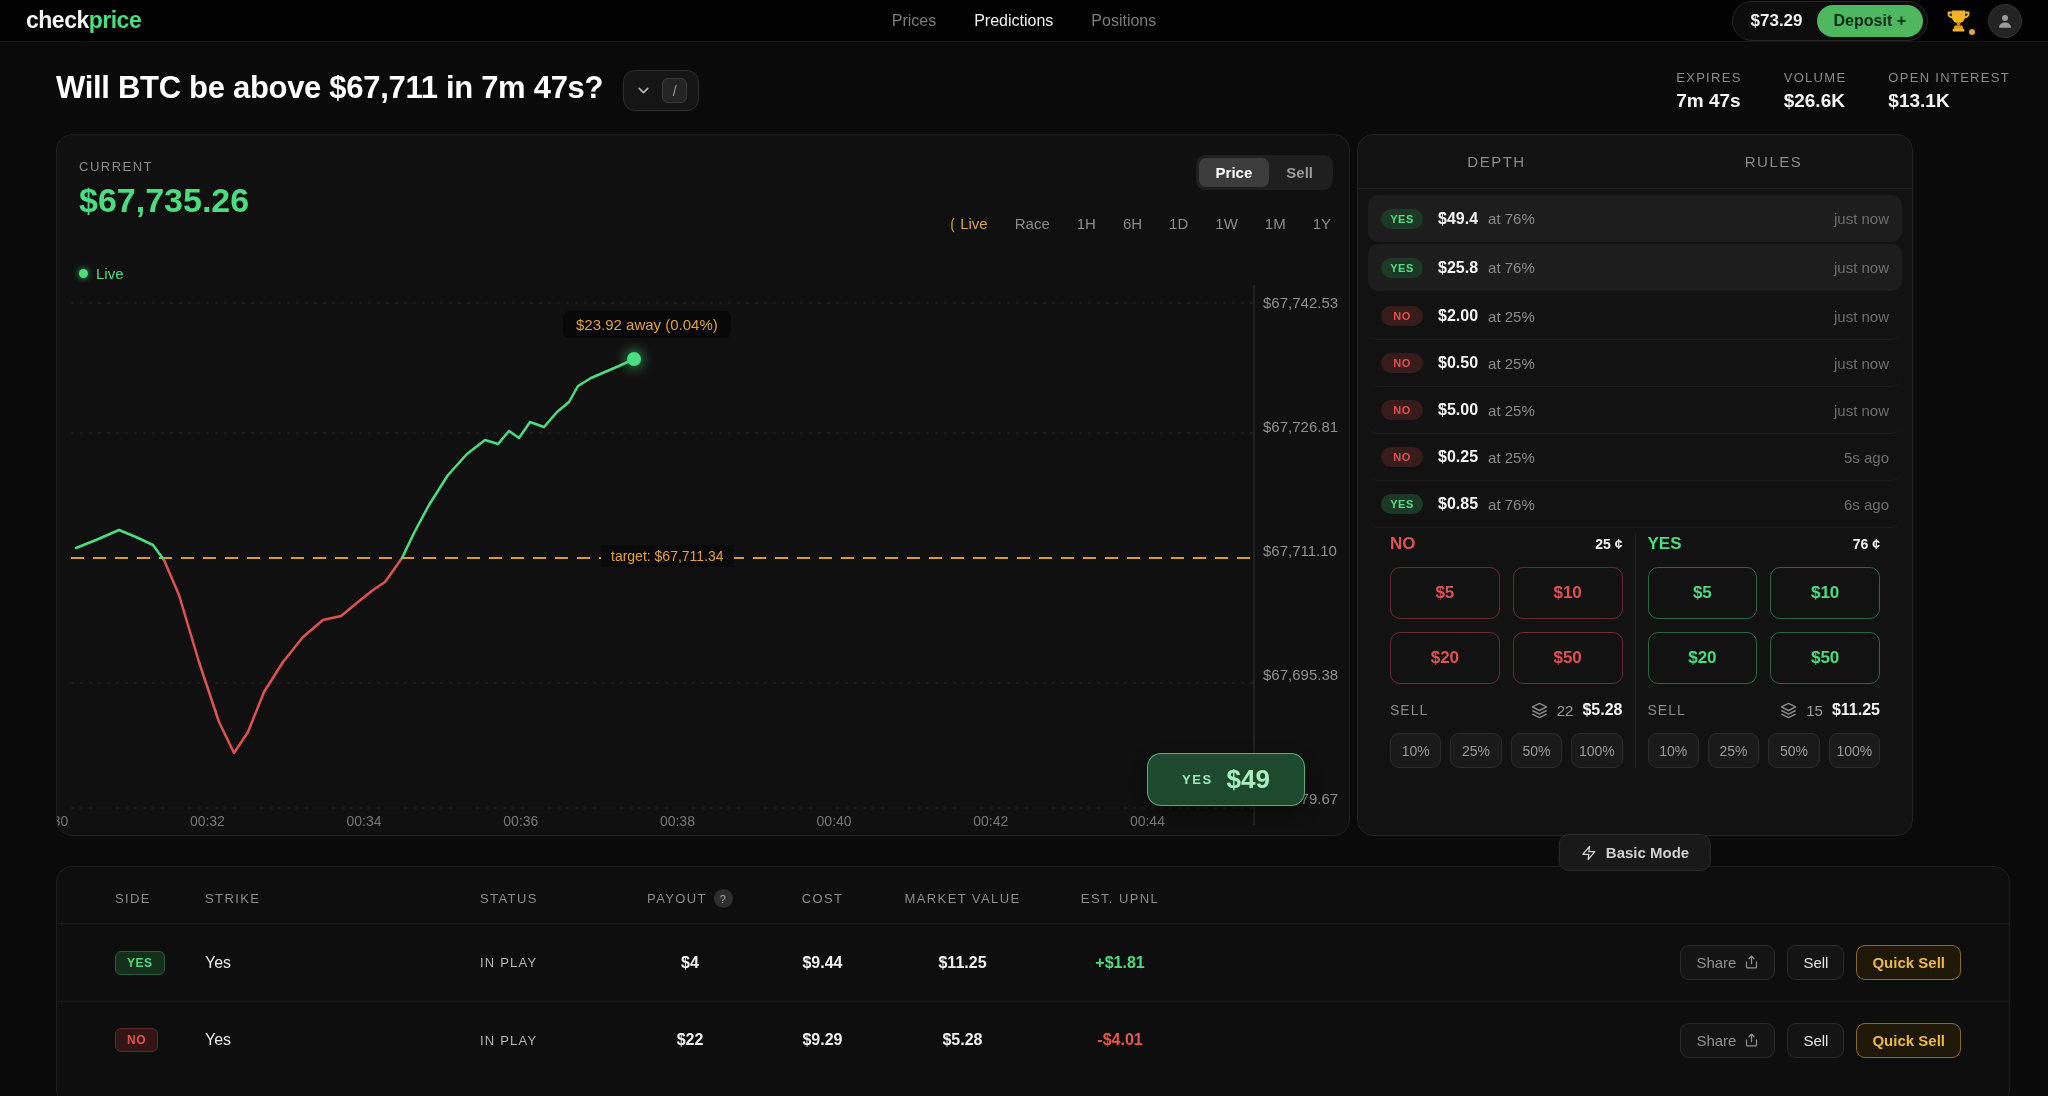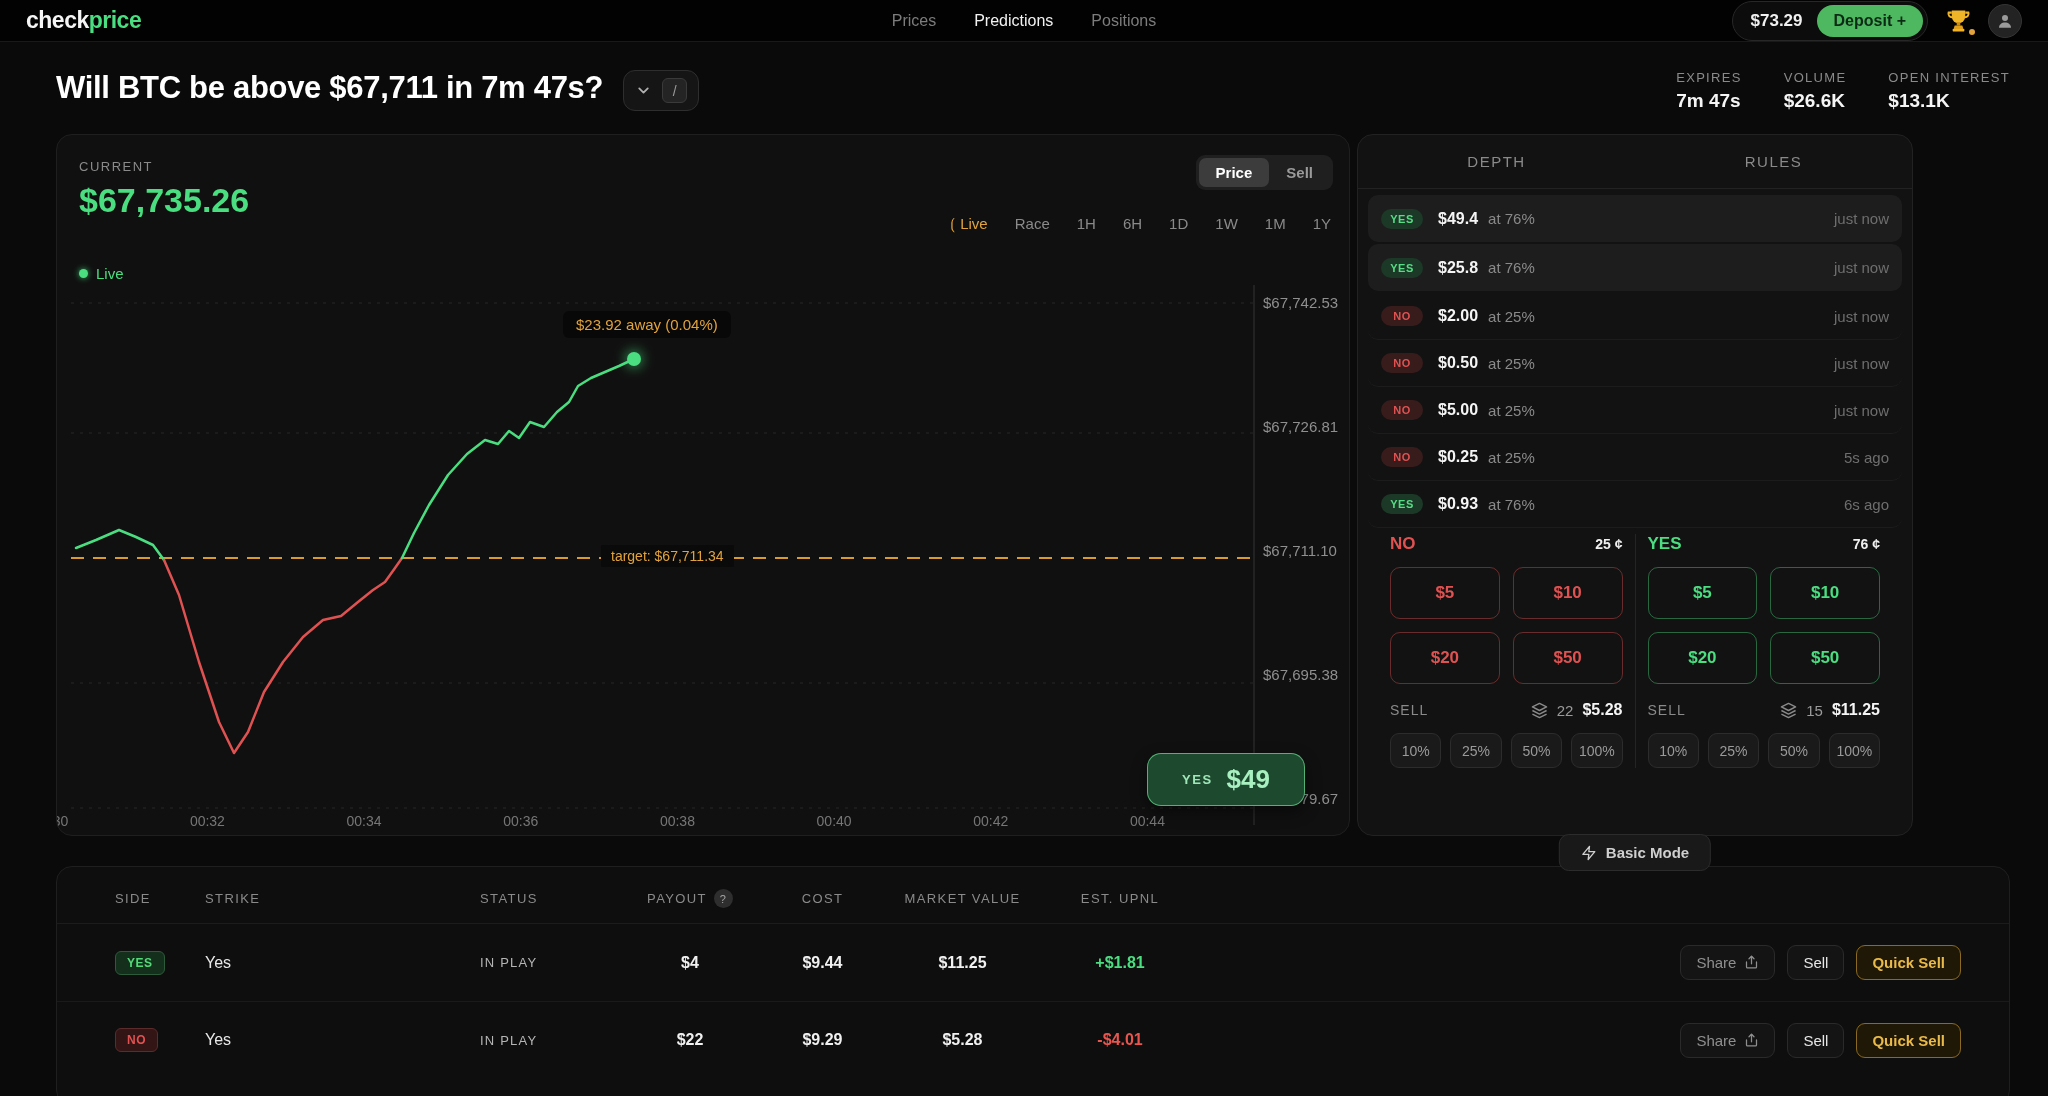--- a/index.html
+++ b/index.html
@@ -304,21 +304,21 @@
 
         <div class="trow">
           <span class="tbadge NO">NO</span>
           <span class="tamt">$0.25</span>
           <span class="tat">at 25%</span>
           <span class="ttime">5s ago</span>
         </div>
 
         <div class="trow">
           <span class="tbadge YES">YES</span>
-          <span class="tamt">$0.93</span>
+          <span class="tamt">$0.85</span>
           <span class="tat">at 76%</span>
           <span class="ttime">6s ago</span>
         </div>
       </div>
 
 
     <div class="buyarea">
       <div class="bcol no">
         <div class="bhead">
           <span class="side">NO</span>

